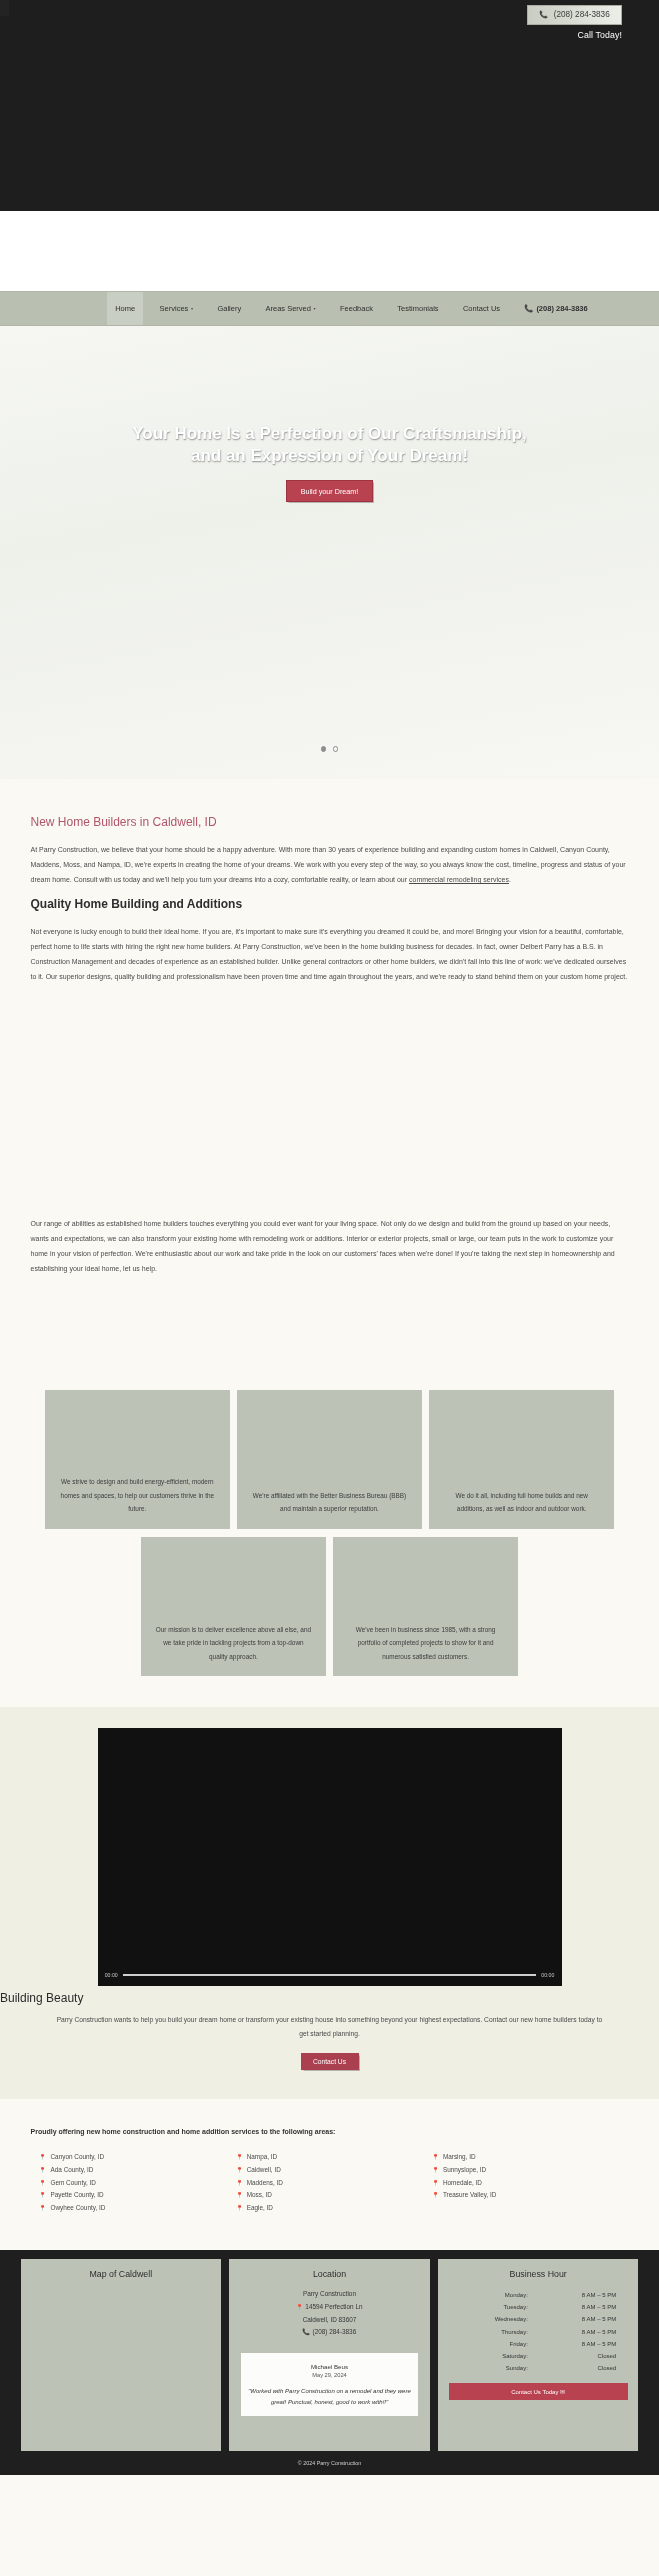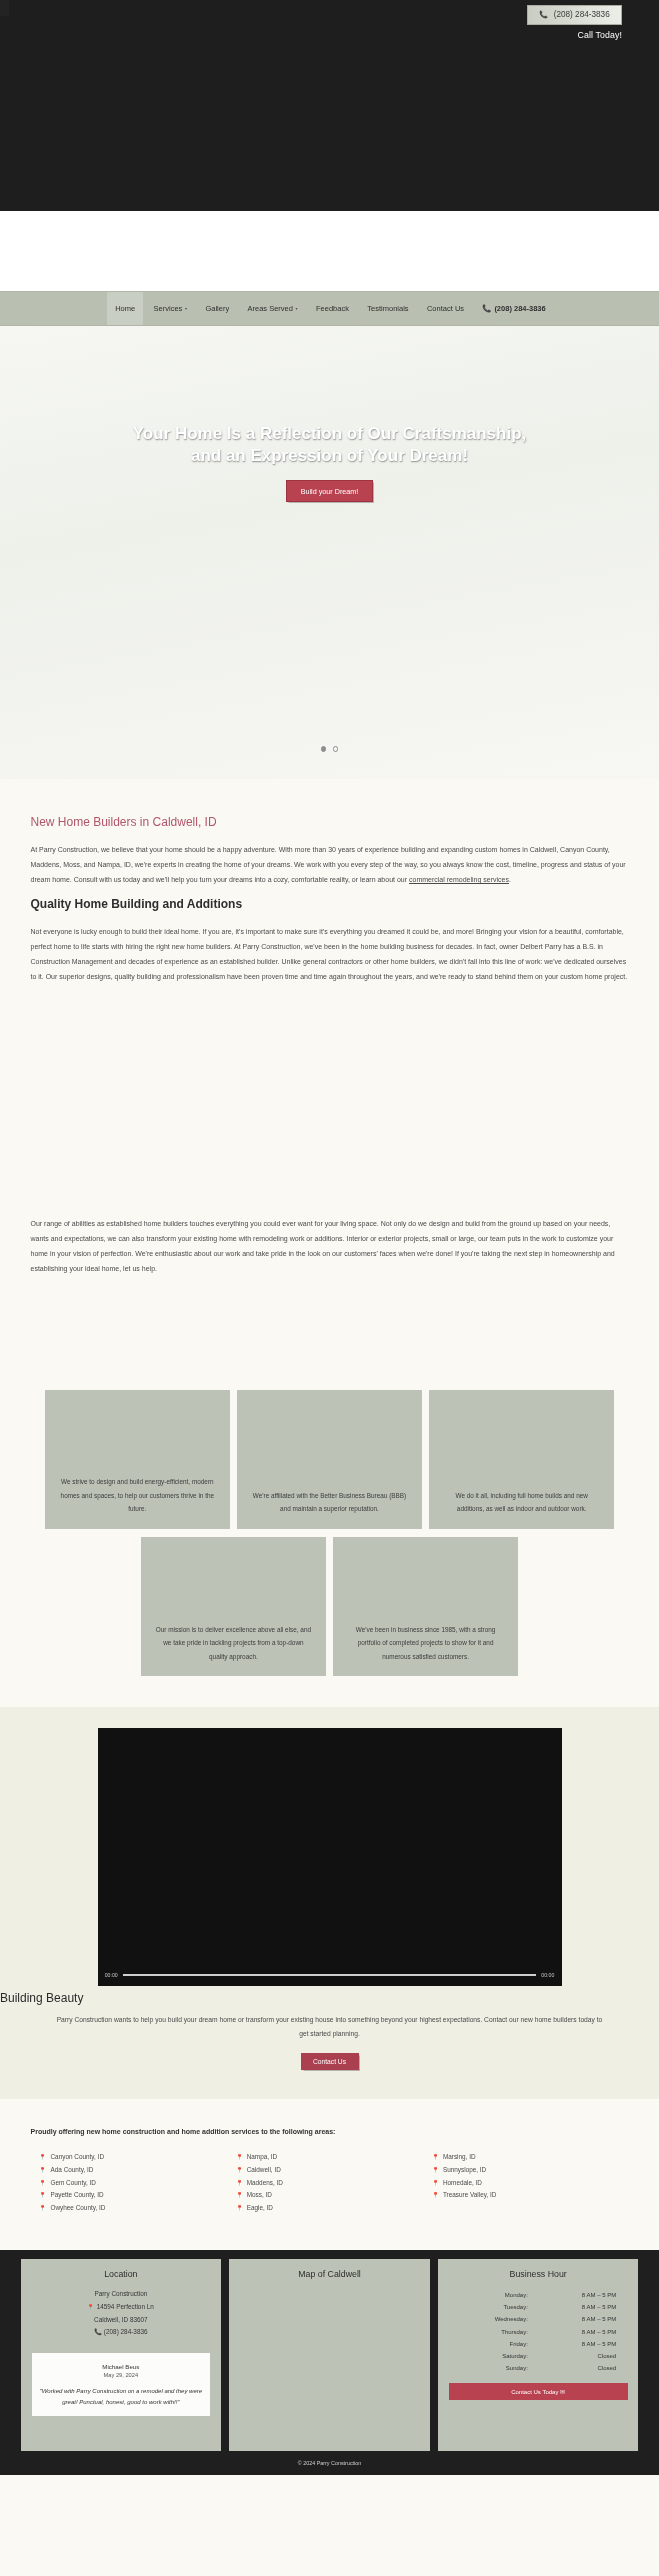--- a/index.html
+++ b/index.html
@@ -55,21 +55,21 @@
     display: flex;
     align-items: center;
     border-top: 0.5px solid #aeb6a7;
     border-bottom: 0.5px solid #aeb6a7;
     position: relative;
   }
   .nav-items {
     display: flex;
     align-items: center;
     margin-left: 107px;
-    gap: 2px;
+    gap: 8px;
   }
   .nav-item {
     color: #2f2f2f;
     font-size: 7.5px;
     padding: 12.4px 8.2px;
     text-decoration: none;
     white-space: nowrap;
     display: inline-flex;
     align-items: center;
     gap: 2.6px;
@@ -374,21 +374,21 @@
       <span class="pico">📞</span>
       <span class="nav-phone">(208) 284-3836</span>
     </a>
   </div>
   <div class="chat-widget">💬</div>
 </div>
 
 <div class="hero">
   <div class="hero-copy">
     <div class="hero-title">
-      <div>Your Home Is a Reflection of Our Craftsmanship,</div>
+      <div>Your Home Is a Perfection of Our Craftsmanship,</div>
       <div>and an Expression of Your Dream!</div>
     </div>
     <a class="hero-btn" href="#">Build your Dream!</a>
   </div>
   <div class="hero-dots">
     <span class="dot"></span>
     <span class="dot inactive"></span>
   </div>
 </div>
 
@@ -507,38 +507,38 @@
           <span class="pin">📍</span>
           <span>Treasure Valley, ID</span>
         </div>
     </div>
   </div>
 </div>
 
 <div class="footer">
   <div class="footer-cols">
 
+    <div class="fcol map">
+      <h3>Map of Caldwell</h3>
+      <div class="map-placeholder"></div>
+    </div>
+
     <div class="fcol">
       <h3>Location</h3>
       <div class="floc-name">Parry Construction</div>
       <div class="floc-line"><span class="pin">📍</span> <span>14594 Perfection Ln</span></div>
       <div class="floc-line">Caldwell, ID 83607</div>
       <div class="floc-line"><span>📞</span> <span>(208) 284-3836</span></div>
       <div class="testimonial">
         <div class="t-name">Michael Beus</div>
         <div class="t-date">May 29, 2024</div>
         <div class="t-quote">"Worked with Parry Construction on a remodel and they were great! Punctual, honest, good to work with!!"</div>
       </div>
     </div>
 
-    <div class="fcol map">
-      <h3>Map of Caldwell</h3>
-      <div class="map-placeholder"></div>
-    </div>
-
     <div class="fcol">
       <h3>Business Hour</h3>
       <table class="hours-table">
         <tbody>
             <tr>
               <td class="day">Monday:</td>
               <td class="val">8 AM – 5 PM</td>
             </tr>
         <tr>
               <td class="day">Tuesday:</td>

